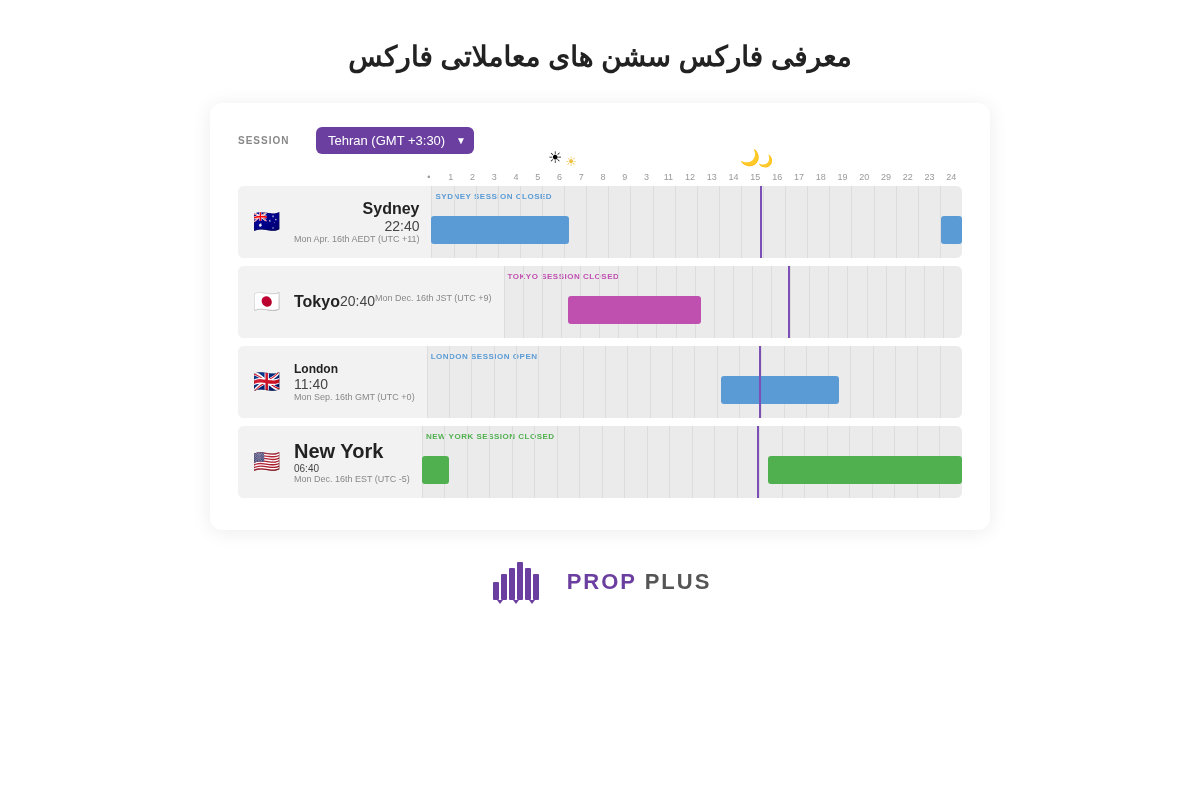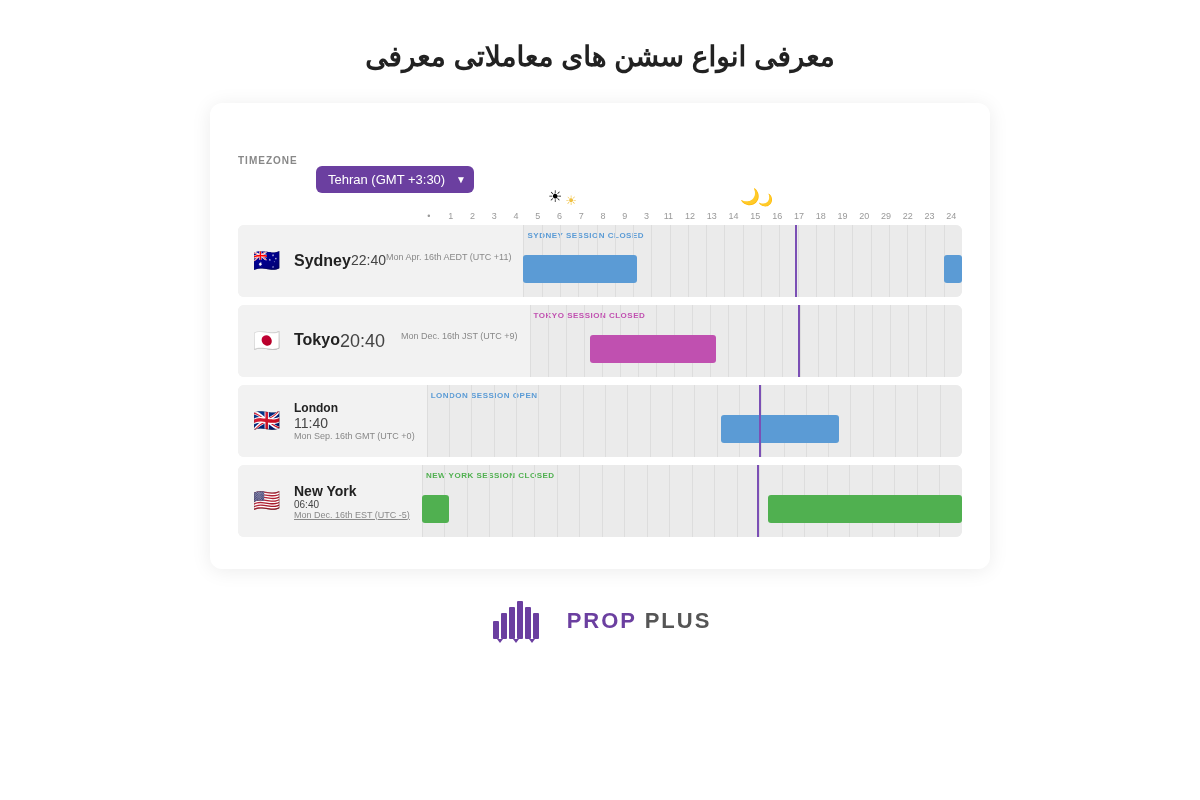--- a/index.html
+++ b/index.html
@@ -57,21 +57,20 @@
       font-size: 13px;
       cursor: pointer;
       appearance: none;
       position: relative;
     }
 
     .timezone-select-wrapper {
       position: relative;
       display: inline-flex;
       align-items: center;
-      margin-top: 39px;
     }
 
     .timezone-select-wrapper::after {
       content: '▼';
       position: absolute;
       right: 8px;
       color: #fff;
       font-size: 10px;
       pointer-events: none;
     }
@@ -91,26 +90,26 @@
       letter-spacing: 2px;
     }
 
     .logo-text span {
       color: #6b3fa0;
     }
   </style>
 </head>
 <body>
 
-<h1 class="page-title">معرفی انواع سشن های معاملاتی معرفی</h1>
+<h1 class="page-title">معرفی فارکس سشن های معاملاتی فارکس</h1>
 
 <div class="chart-container">
 
   <div class="timezone-row">
-    <span class="timezone-label">TIMEZONE</span>
+    <span class="timezone-label">SESSION</span>
     <div class="timezone-select-wrapper">
       <select class="timezone-select">
         <option>Tehran (GMT +3:30)</option>
       </select>
     </div>
   </div>
 
   <div style="display:flex; align-items:center; margin-bottom:6px;">
     <div style="min-width:180px;"></div>
     <div style="flex:1; position:relative;">
@@ -152,21 +151,21 @@
           <span style="flex: 1 1 0%; text-align: center; font-size: 9px; color: rgb(153, 153, 153);">20</span>
           <span style="flex: 1 1 0%; text-align: center; font-size: 9px; color: rgb(153, 153, 153);">29</span>
           <span style="flex: 1 1 0%; text-align: center; font-size: 9px; color: rgb(153, 153, 153);">22</span>
           <span style="flex: 1 1 0%; text-align: center; font-size: 9px; color: rgb(153, 153, 153);">23</span>
           <span style="flex: 1 1 0%; text-align: center; font-size: 9px; color: rgb(153, 153, 153);">24</span>
         </div>
       </div>
       <div style="display: flex; align-items: stretch; background: rgb(242, 242, 242); margin-bottom: 8px; border-radius: 6px; overflow: hidden; min-height: 72px;">
         <div style="min-width: 180px; padding: 10px 12px; display: flex; align-items: center; gap: 10px; background: rgb(242, 242, 242);">
           <div style="width: 34px; height: 34px; border-radius: 50%; overflow: hidden; display: flex; align-items: center; justify-content: center; font-size: 22px; flex-shrink: 0;">🇦🇺</div>
-          <div style="display: flex; ">
+          <div style="display: flex; flex-direction: column; align-items: flex-end;">
             <div style="font-size: 16px; font-weight: bold; color: rgb(34, 34, 34);">Sydney</div>
             <div style="font-size: 14px; color: rgb(68, 68, 68);">22:40</div>
             <div style="font-size: 9px; color: rgb(136, 136, 136);">Mon Apr. 16th AEDT (UTC +11)</div>
           </div>
         </div>
         <div style="flex: 1 1 0%; position: relative; background: rgb(235, 235, 235); min-height: 72px;">
           <div style="position: absolute; top: 6px; left: 4px; font-size: 8px; font-weight: bold; color: rgb(91, 155, 213); letter-spacing: 0.5px; white-space: nowrap;">SYDNEY SESSION CLOSED</div>
           <div style="position: absolute; top: 0px; bottom: 0px; left: 0%; width: 1px; background: rgb(221, 221, 221);"></div>
           <div style="position: absolute; top: 0px; bottom: 0px; left: 4.16667%; width: 1px; background: rgb(221, 221, 221);"></div>
           <div style="position: absolute; top: 0px; bottom: 0px; left: 8.33333%; width: 1px; background: rgb(221, 221, 221);"></div>
@@ -194,22 +193,22 @@
           <div style="position: absolute; top: 0px; bottom: 0px; left: 62%; width: 2px; background: rgb(123, 79, 181); z-index: 10;"></div>
           <div style="position: absolute; bottom: 14px; left: 0%; width: 26%; height: 28px; background: rgb(91, 155, 213); border-radius: 3px;"></div>
           <div style="position: absolute; bottom: 14px; left: 96%; width: 4%; height: 28px; background: rgb(91, 155, 213); border-radius: 3px;"></div>
         </div>
       </div>
       <div style="display: flex; align-items: stretch; background: rgb(242, 242, 242); margin-bottom: 8px; border-radius: 6px; overflow: hidden; min-height: 72px;">
         <div style="min-width: 180px; padding: 10px 12px; display: flex; align-items: center; gap: 10px; background: rgb(242, 242, 242);">
           <div style="width: 34px; height: 34px; border-radius: 50%; overflow: hidden; display: flex; align-items: center; justify-content: center; font-size: 22px; flex-shrink: 0;">🇯🇵</div>
           <div style="display: flex; flex-direction: row;">
             <div style="font-size: 16px; font-weight: bold; color: rgb(34, 34, 34);">Tokyo</div>
-            <div style="font-size: 18px; color: rgb(68, 68, 68);">20:40</div>
-            <div style="font-size: 9px; color: rgb(136, 136, 136); margin-left: 16px;">Mon Dec. 16th JST (UTC +9)</div>
+            <div style="font-size: 14px; color: rgb(68, 68, 68);">20:40</div>
+            <div style="font-size: 9px; color: rgb(136, 136, 136);">Mon Dec. 16th JST (UTC +9)</div>
           </div>
         </div>
         <div style="flex: 1 1 0%; position: relative; background: rgb(235, 235, 235); min-height: 72px;">
           <div style="position: absolute; top: 6px; left: 4px; font-size: 8px; font-weight: bold; color: rgb(192, 80, 176); letter-spacing: 0.5px; white-space: nowrap;">TOKYO SESSION CLOSED</div>
           <div style="position: absolute; top: 0px; bottom: 0px; left: 0%; width: 1px; background: rgb(221, 221, 221);"></div>
           <div style="position: absolute; top: 0px; bottom: 0px; left: 4.16667%; width: 1px; background: rgb(221, 221, 221);"></div>
           <div style="position: absolute; top: 0px; bottom: 0px; left: 8.33333%; width: 1px; background: rgb(221, 221, 221);"></div>
           <div style="position: absolute; top: 0px; bottom: 0px; left: 12.5%; width: 1px; background: rgb(221, 221, 221);"></div>
           <div style="position: absolute; top: 0px; bottom: 0px; left: 16.6667%; width: 1px; background: rgb(221, 221, 221);"></div>
           <div style="position: absolute; top: 0px; bottom: 0px; left: 20.8333%; width: 1px; background: rgb(221, 221, 221);"></div>
@@ -271,23 +270,23 @@
           <div style="position: absolute; top: 0px; bottom: 0px; left: 91.6667%; width: 1px; background: rgb(221, 221, 221);"></div>
           <div style="position: absolute; top: 0px; bottom: 0px; left: 95.8333%; width: 1px; background: rgb(221, 221, 221);"></div>
           <div style="position: absolute; top: 0px; bottom: 0px; left: 62%; width: 2px; background: rgb(123, 79, 181); z-index: 10;"></div>
           <div style="position: absolute; bottom: 14px; left: 55%; width: 22%; height: 28px; background: rgb(91, 155, 213); border-radius: 3px;"></div>
         </div>
       </div>
       <div style="display: flex; align-items: stretch; background: rgb(242, 242, 242); margin-bottom: 8px; border-radius: 6px; overflow: hidden; min-height: 72px;">
         <div style="min-width: 180px; padding: 10px 12px; display: flex; align-items: center; gap: 10px; background: rgb(242, 242, 242);">
           <div style="width: 34px; height: 34px; border-radius: 50%; overflow: hidden; display: flex; align-items: center; justify-content: center; font-size: 22px; flex-shrink: 0;">🇺🇸</div>
           <div style="display: flex; flex-direction: column;">
-            <div style="font-size: 14px; font-weight: bold; color: rgb(34, 34, 34);">New York</div>
+            <div style="font-size: 20px; font-weight: bold; color: rgb(34, 34, 34);">New York</div>
             <div style="font-size: 10px; color: rgb(68, 68, 68);">06:40</div>
-            <div style="font-size: 9px; color: rgb(136, 136, 136); text-decoration: underline;">Mon Dec. 16th EST (UTC -5)</div>
+            <div style="font-size: 9px; color: rgb(136, 136, 136);">Mon Dec. 16th EST (UTC -5)</div>
           </div>
         </div>
         <div style="flex: 1 1 0%; position: relative; background: rgb(235, 235, 235); min-height: 72px;">
           <div style="position: absolute; top: 6px; left: 4px; font-size: 8px; font-weight: bold; color: rgb(80, 176, 80); letter-spacing: 0.5px; white-space: nowrap;">NEW YORK SESSION CLOSED</div>
           <div style="position: absolute; top: 0px; bottom: 0px; left: 0%; width: 1px; background: rgb(221, 221, 221);"></div>
           <div style="position: absolute; top: 0px; bottom: 0px; left: 4.16667%; width: 1px; background: rgb(221, 221, 221);"></div>
           <div style="position: absolute; top: 0px; bottom: 0px; left: 8.33333%; width: 1px; background: rgb(221, 221, 221);"></div>
           <div style="position: absolute; top: 0px; bottom: 0px; left: 12.5%; width: 1px; background: rgb(221, 221, 221);"></div>
           <div style="position: absolute; top: 0px; bottom: 0px; left: 16.6667%; width: 1px; background: rgb(221, 221, 221);"></div>
           <div style="position: absolute; top: 0px; bottom: 0px; left: 20.8333%; width: 1px; background: rgb(221, 221, 221);"></div>

